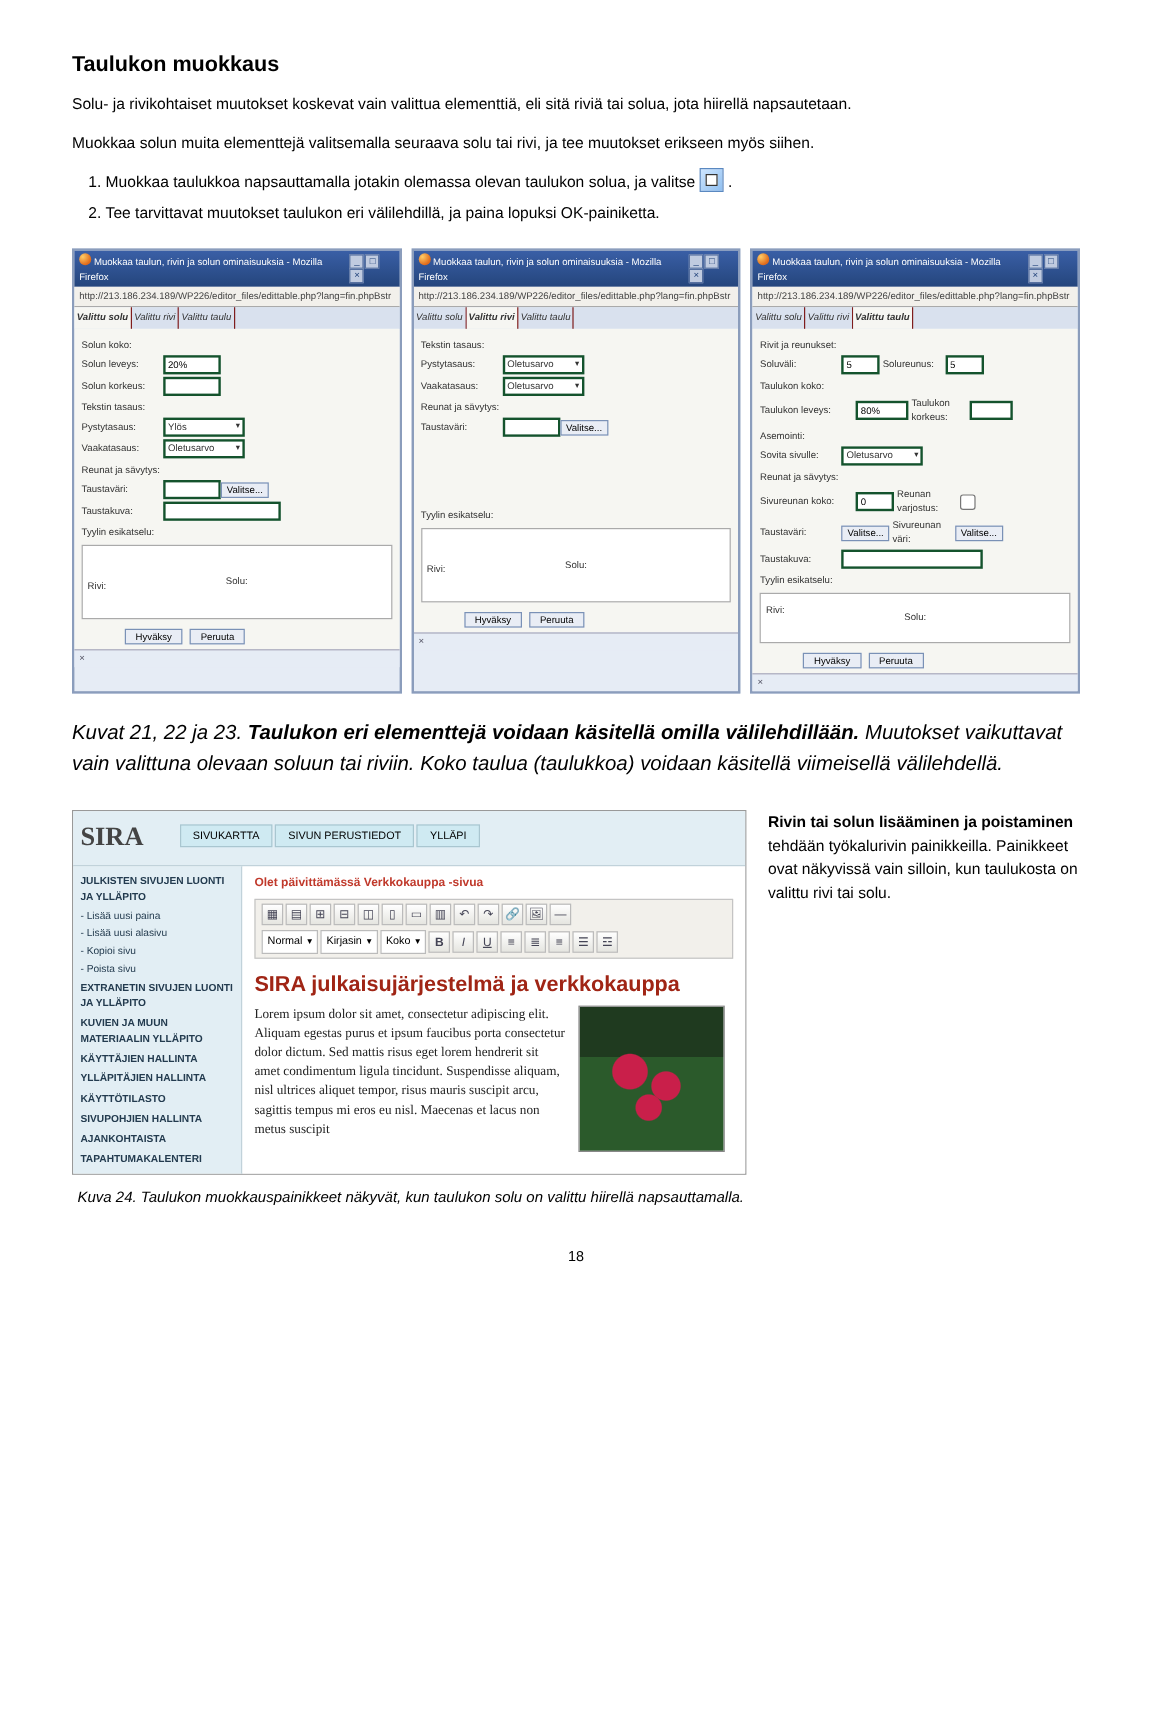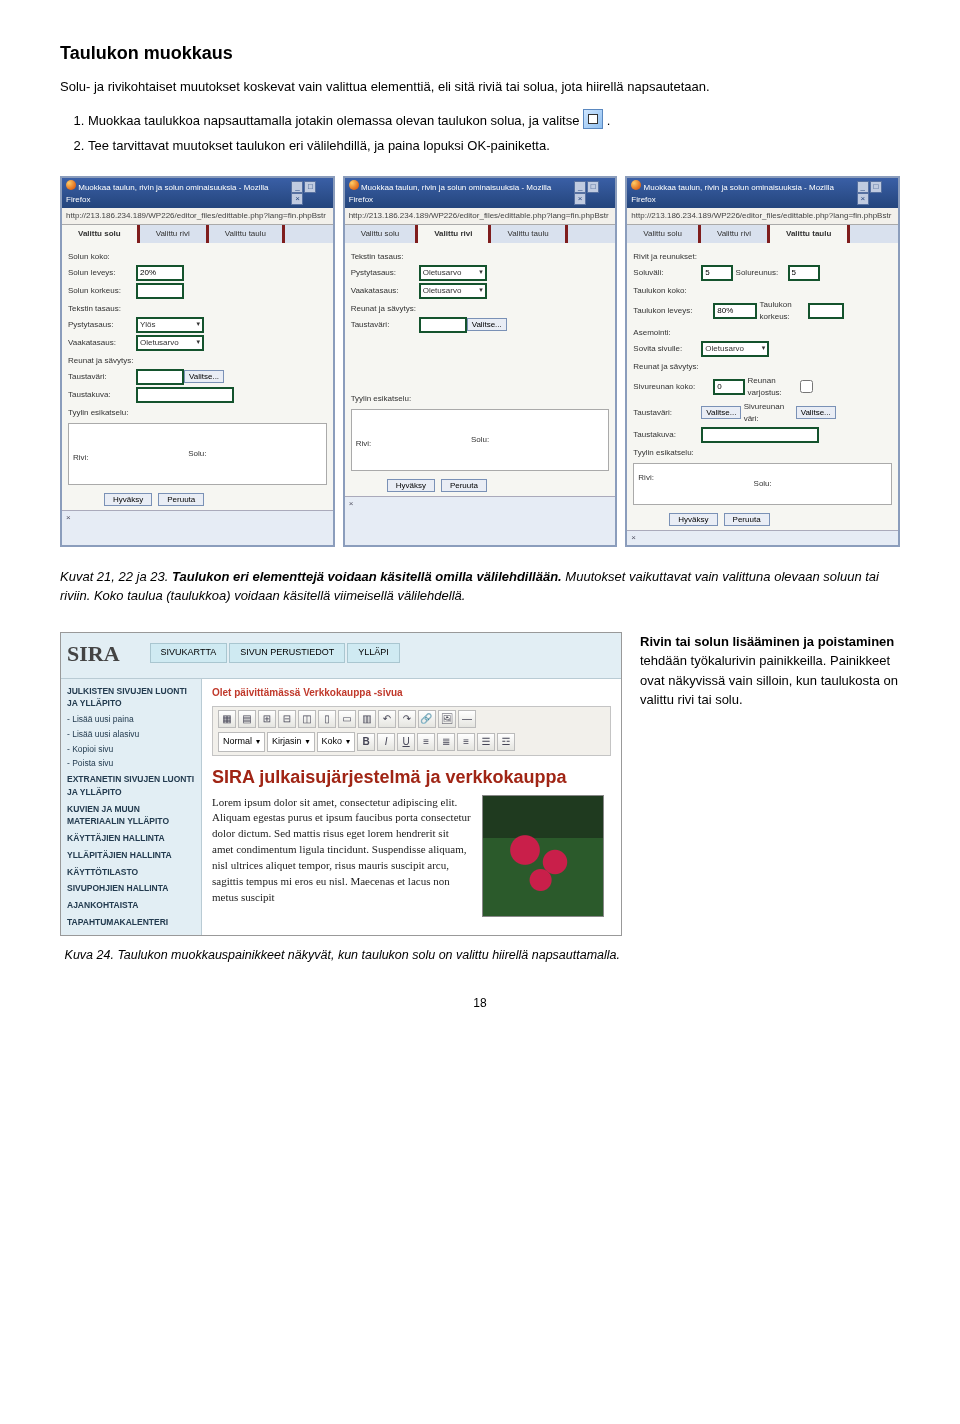--- a/index.html
+++ b/index.html
@@ -72,23 +72,24 @@
   .dialog .ff-icon{
     width:10px;height:10px;border-radius:50%;
     background:radial-gradient(circle at 30% 30%, #ffcc66,#e06a1a 70%);
     display:inline-block;
   }
   .dialog .tabs {
     display:flex;
     background:#d9e1ee;
   }
   .dialog .tabs span{
-    padding:3px 16px;
-    border-right:3px solid #7f1d1d;
+    padding:3px 2px;
+    border-right:1px solid #7f1d1d;
     font-size:8px;
+    font-style:italic;
   }
   .dialog .tabs .active{
     background:#f6f6f2;
     font-weight:bold;
   }
   .dialog .content{
     background:#f6f6f2;
     padding:4px 6px 2px;
   }
   .field-row{
@@ -122,21 +123,21 @@
   .preview .solu{position:absolute;top:50%;left:50%;transform:translate(-50%,-50%);font-size:8px;}
   .dlg-buttons{display:flex;gap:6px;padding:4px 0 2px 36px;}
   .dlg-buttons button{
     border:1px solid #7a91b6;background:#e9edf5;
     font-size:8px;padding:1px 8px;text-align:center;
   }
   .dialog .footer{
     background:#e6ecf5;border-top:1px solid #aab;
     padding:1px 4px;font-size:8px;color:#556;
   }
-  .caption{font-style:italic;font-size:13px;margin:16px 0 26px;}
+  .caption{font-style:italic;font-size:17px;margin:16px 0 26px;}
   .caption b{font-style:italic;}
   .fig-row{display:flex;gap:18px;align-items:flex-start;}
   .fig-screenshot{
     width:560px;
     border:1px solid #999;
     font-size:9px;
   }
   .fig-top{
     background:#e2eef4;
     padding:4px 6px 8px;
@@ -193,20 +194,21 @@
   .caption2{font-style:italic;font-size:12.5px;margin:10px 0 30px;width:560px;text-align:right;}
   .page-num{text-align:center;font-size:12px;margin-top:30px;}
 </style>
 </head>
 <body>
 
 <h1>Taulukon muokkaus</h1>
 
 <div class="body-text">
   <p>Solu- ja rivikohtaiset muutokset koskevat vain valittua elementtiä, eli sitä riviä tai solua, jota hiirellä napsautetaan.</p>
+  <p>Muokkaa solun muita elementtejä valitsemalla seuraava solu tai rivi, ja tee muutokset erikseen myös siihen.</p>
 </div>
 
 <ol class="num-list">
   <li>
     <span>Muokkaa taulukkoa napsauttamalla jotakin olemassa olevan taulukon solua, ja valitse </span>
     <span class="inline-icon"></span>
     <span>.</span>
   </li>
   <li>Tee tarvittavat muutokset taulukon eri välilehdillä, ja paina lopuksi OK-painiketta.</li>
 </ol>

